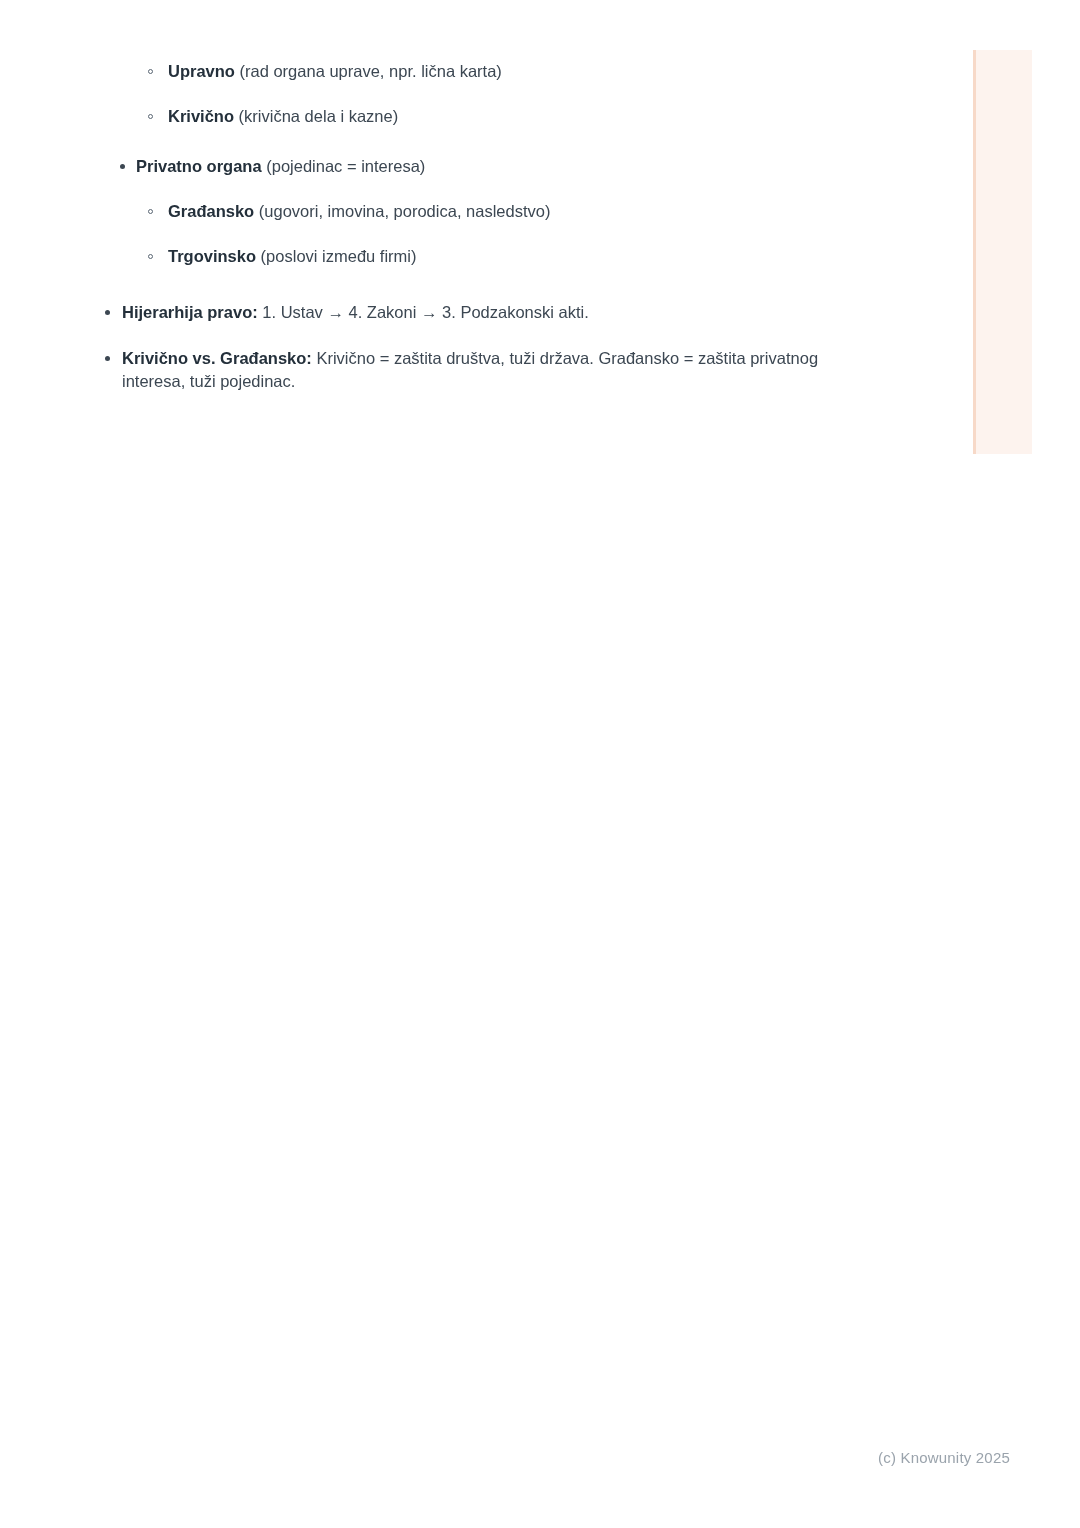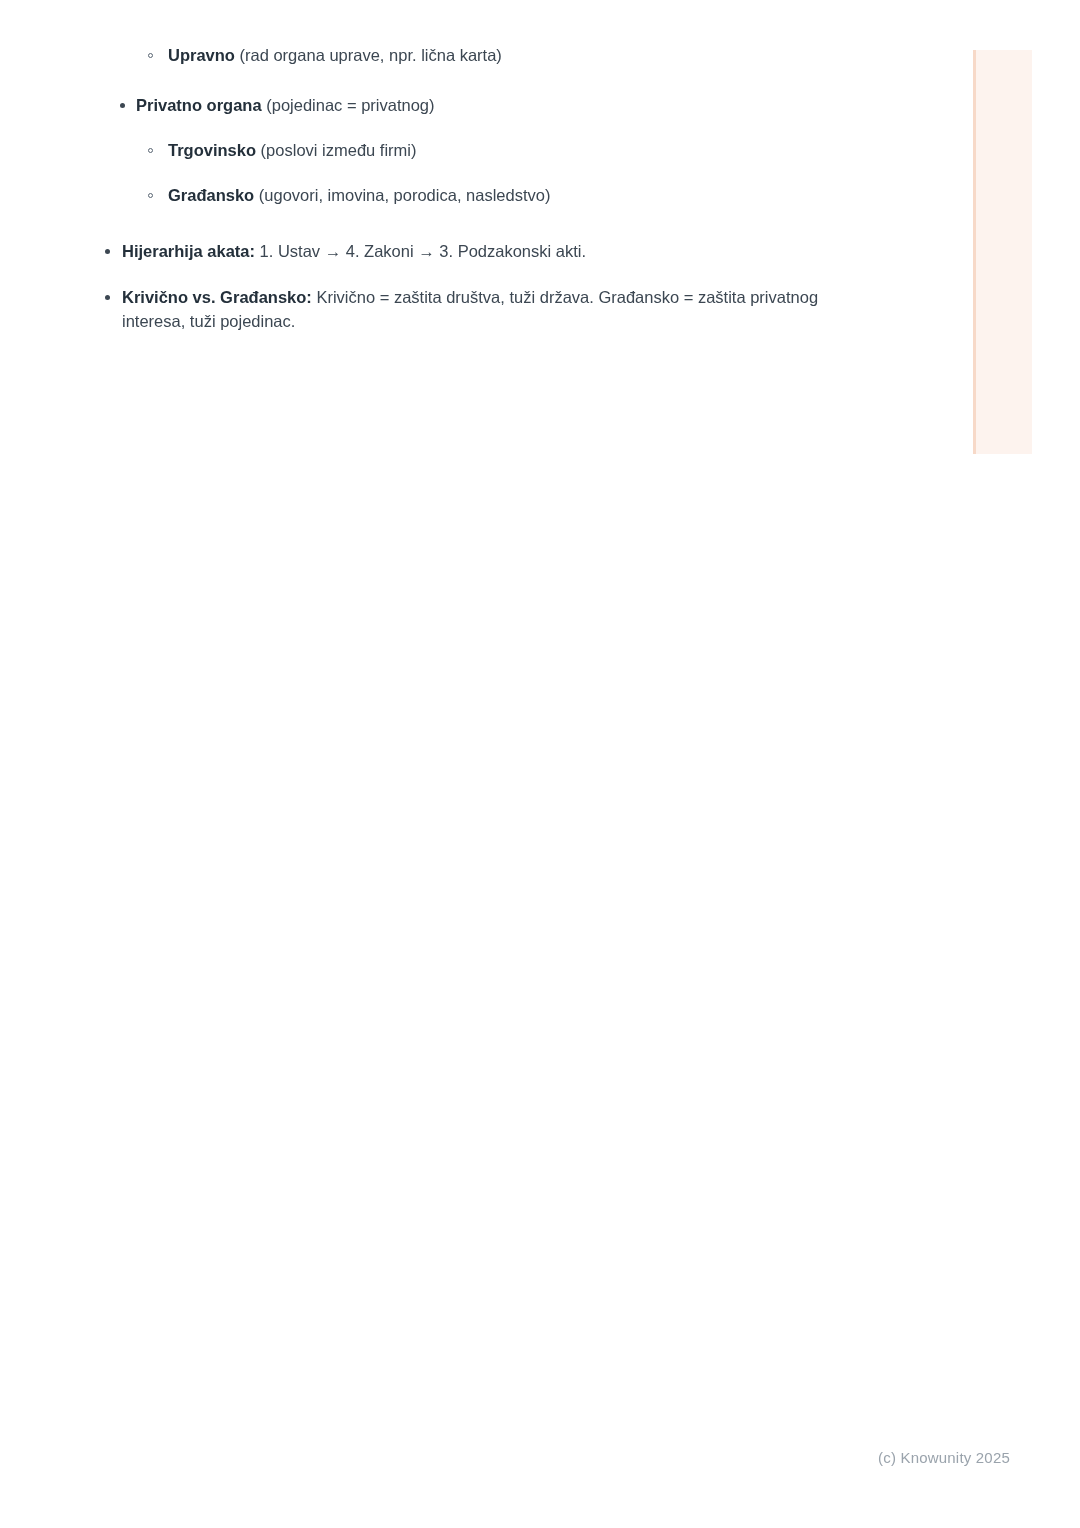--- a/index.html
+++ b/index.html
@@ -22,21 +22,21 @@
     top: 50px;
     right: 48px;
     width: 56px;
     height: 404px;
     background: #fdf3ee;
     border-left: 3px solid #f7d9c8;
   }
 
   .page {
     position: absolute;
-    top: 44px;
+    top: 60px;
     left: 100px;
     width: 790px;
   }
 
   ul {
     margin: 0;
     padding: 0;
     list-style: none;
   }
 
@@ -132,41 +132,44 @@
 <body>
 
 <div class="side-strip"></div>
 
 <div class="page">
 
   <ul class="lvl2">
     <li>
       <span class="b">Upravno</span><span class="rest"> (rad organa uprave, npr. lična karta)</span>
     </li>
+    <li>
+      <span class="b">Krivično</span><span class="rest"> (krivična dela i kazne)</span>
+    </li>
   </ul>
 
   <div class="group-privatno">
     <ul class="lvl1">
       <li style="margin-bottom:0;">
-        <span class="b">Privatno organa</span><span class="rest"> (pojedinac = privatnog)</span>
+        <span class="b">Privatno organa</span><span class="rest"> (pojedinac = interesa)</span>
       </li>
     </ul>
     <ul class="lvl2">
       <li>
-        <span class="b">Trgovinsko</span><span class="rest"> (poslovi između firmi)</span>
+        <span class="b">Građansko</span><span class="rest"> (ugovori, imovina, porodica, nasledstvo)</span>
       </li>
       <li>
-        <span class="b">Građansko</span><span class="rest"> (ugovori, imovina, porodica, nasledstvo)</span>
+        <span class="b">Trgovinsko</span><span class="rest"> (poslovi između firmi)</span>
       </li>
     </ul>
   </div>
 
   <ul class="lvl0 block-bottom">
     <li>
-      <span class="b">Hijerarhija akata:</span><span class="rest"> 1. Ustav → 4. Zakoni → 3. Podzakonski akti.</span>
+      <span class="b">Hijerarhija pravo:</span><span class="rest"> 1. Ustav → 4. Zakoni → 3. Podzakonski akti.</span>
     </li>
     <li class="wrap-2">
       <span class="b">Krivično vs. Građansko:</span><span class="rest"> Krivično = zaštita društva, tuži država. Građansko = zaštita privatnog interesa, tuži pojedinac.</span>
     </li>
   </ul>
 
 </div>
 
 <div class="footer">(c) Knowunity 2025</div>
 

